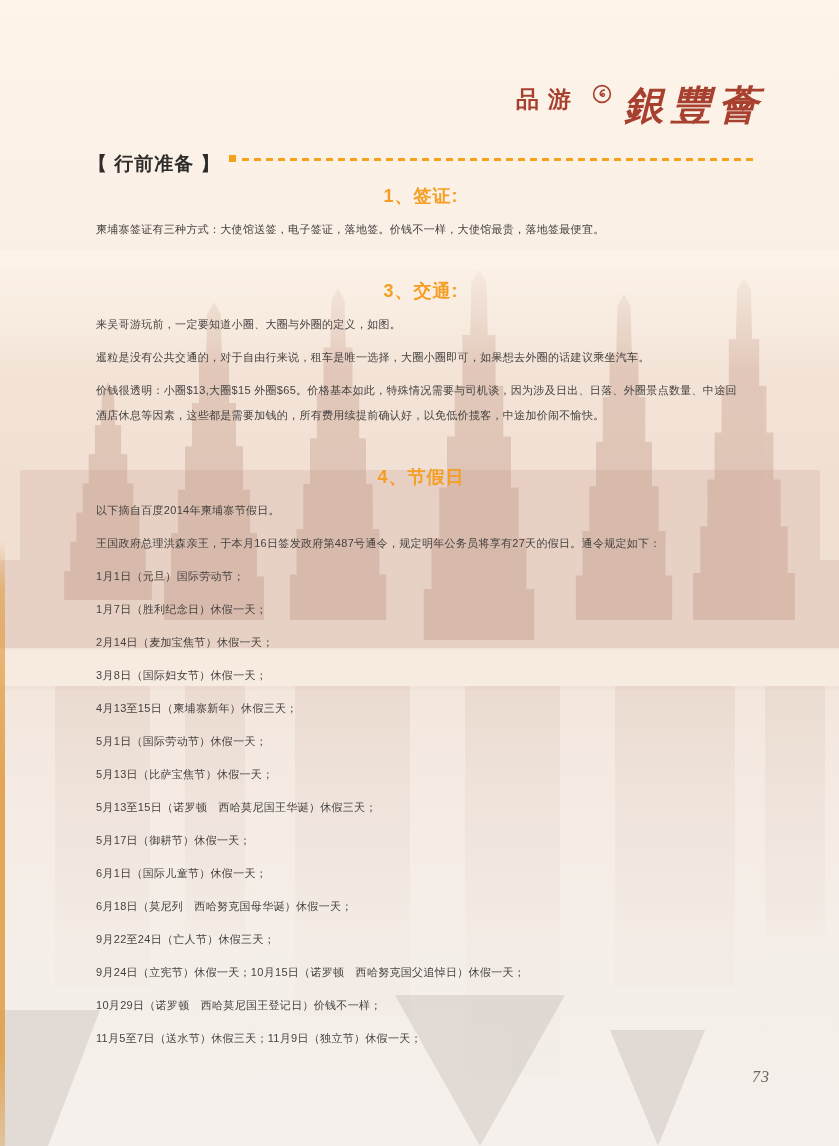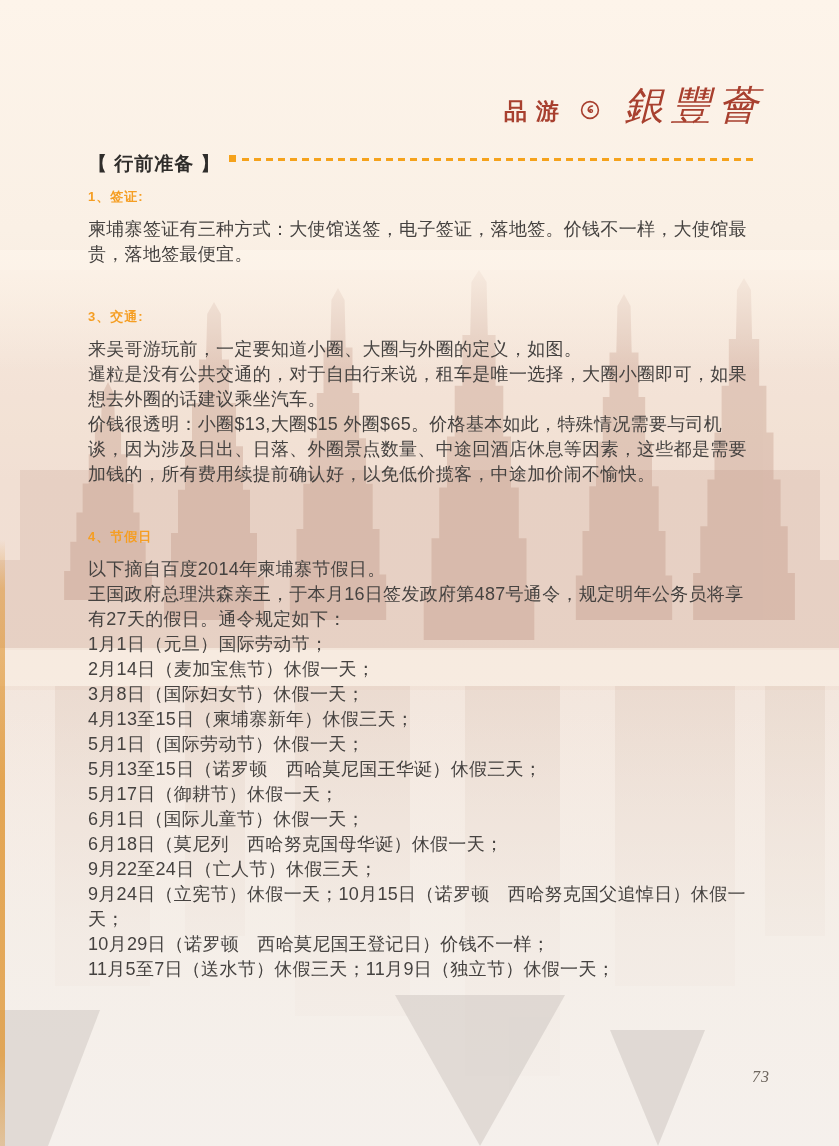--- a/index.html
+++ b/index.html
@@ -11,41 +11,41 @@
   .page{position:absolute;inset:0;}
   
   .bg-art{position:absolute;inset:0;pointer-events:none;}
   
   .left-strip{
     position:absolute;left:0;top:540px;bottom:0;width:5px;
     background:linear-gradient(180deg,rgba(224,153,58,0) 0%,rgba(224,153,58,.55) 8%,rgba(224,153,58,.85) 40%,rgba(224,153,58,.8) 85%,rgba(224,153,58,.35) 100%);
   }
   
   .logo{
-    position:absolute;top:78px;right:74px;display:flex;align-items:center;gap:12px;
+    position:absolute;top:78px;right:74px;display:flex;align-items:flex-start;gap:12px;
     color:#a8402f;font-family:"Liberation Serif","DejaVu Serif",serif;
   }
   .logo .prefix{font-size:23px;font-weight:bold;letter-spacing:9px;transform:translateY(6px);}
   .logo .swirl{display:inline-block;transform:translateY(6px);}
-  .logo .brand{font-size:40px;font-weight:normal;letter-spacing:7px;font-style:italic;margin-left:12px;}
+  .logo .brand{font-size:40px;font-weight:bold;letter-spacing:7px;font-style:italic;}
   
   .content{position:absolute;left:88px;top:146px;width:666px;color:#454240;}
   .sec-header{display:flex;align-items:center;height:24px;}
   .sec-header .title{font-size:19px;font-weight:bold;color:#2f2d2b;letter-spacing:1px;white-space:nowrap;margin-top:12px;}
   .sec-header .sq{width:7px;height:7px;background:#f5a21b;margin:0 6px 0 8px;flex:none;}
   .sec-header .dashes{
     flex:1;height:3px;margin-top:2px;
     background:repeating-linear-gradient(90deg,#f5a21b 0 7px,transparent 7px 12px);
   }
   .sec-heading{
-    font-size:13px;line-height:23px;font-weight:bold;color:#f59e23;
-    margin:38px 0 9px 0;letter-spacing:1px;
+    font-size:18px;line-height:23px;font-weight:bold;color:#f59e23;
+    margin:38px 0 9px 0;letter-spacing:1px;text-align:center;
   }
   section:first-of-type .sec-heading{margin-top:15px;}
-  .body-line{margin:0;font-size:18px;line-height:25px;letter-spacing:.3px;}
+  .body-line{margin:8px;font-size:11px;line-height:25px;letter-spacing:.3px;}
   
   .page-num{
     position:absolute;left:752px;top:1068px;font-family:"Liberation Serif","DejaVu Serif",serif;
     font-size:16px;color:#6e665e;font-style:italic;letter-spacing:1px;
   }
 </style>
 </head>
 <body>
 
 <div class="page">
@@ -135,24 +135,26 @@
             <p class="body-line">价钱很透明：小圈$13,大圈$15 外圈$65。价格基本如此，特殊情况需要与司机谈，因为涉及日出、日落、外圈景点数量、中途回酒店休息等因素，这些都是需要加钱的，所有费用续提前确认好，以免低价揽客，中途加价闹不愉快。</p>
           </div>
   </section>
 
   <section>
     <h2 class="sec-heading">4、节假日</h2>
     <div class="sec-body">
             <p class="body-line">以下摘自百度2014年柬埔寨节假日。</p>
             <p class="body-line">王国政府总理洪森亲王，于本月16日签发政府第487号通令，规定明年公务员将享有27天的假日。通令规定如下：</p>
             <p class="body-line">1月1日（元旦）国际劳动节；</p>
+            <p class="body-line">1月7日（胜利纪念日）休假一天；</p>
             <p class="body-line">2月14日（麦加宝焦节）休假一天；</p>
             <p class="body-line">3月8日（国际妇女节）休假一天；</p>
             <p class="body-line">4月13至15日（柬埔寨新年）休假三天；</p>
             <p class="body-line">5月1日（国际劳动节）休假一天；</p>
+            <p class="body-line">5月13日（比萨宝焦节）休假一天；</p>
             <p class="body-line">5月13至15日（诺罗顿　西哈莫尼国王华诞）休假三天；</p>
             <p class="body-line">5月17日（御耕节）休假一天；</p>
             <p class="body-line">6月1日（国际儿童节）休假一天；</p>
             <p class="body-line">6月18日（莫尼列　西哈努克国母华诞）休假一天；</p>
             <p class="body-line">9月22至24日（亡人节）休假三天；</p>
             <p class="body-line">9月24日（立宪节）休假一天；10月15日（诺罗顿　西哈努克国父追悼日）休假一天；</p>
             <p class="body-line">10月29日（诺罗顿　西哈莫尼国王登记日）价钱不一样；</p>
             <p class="body-line">11月5至7日（送水节）休假三天；11月9日（独立节）休假一天；</p>
           </div>
   </section>

